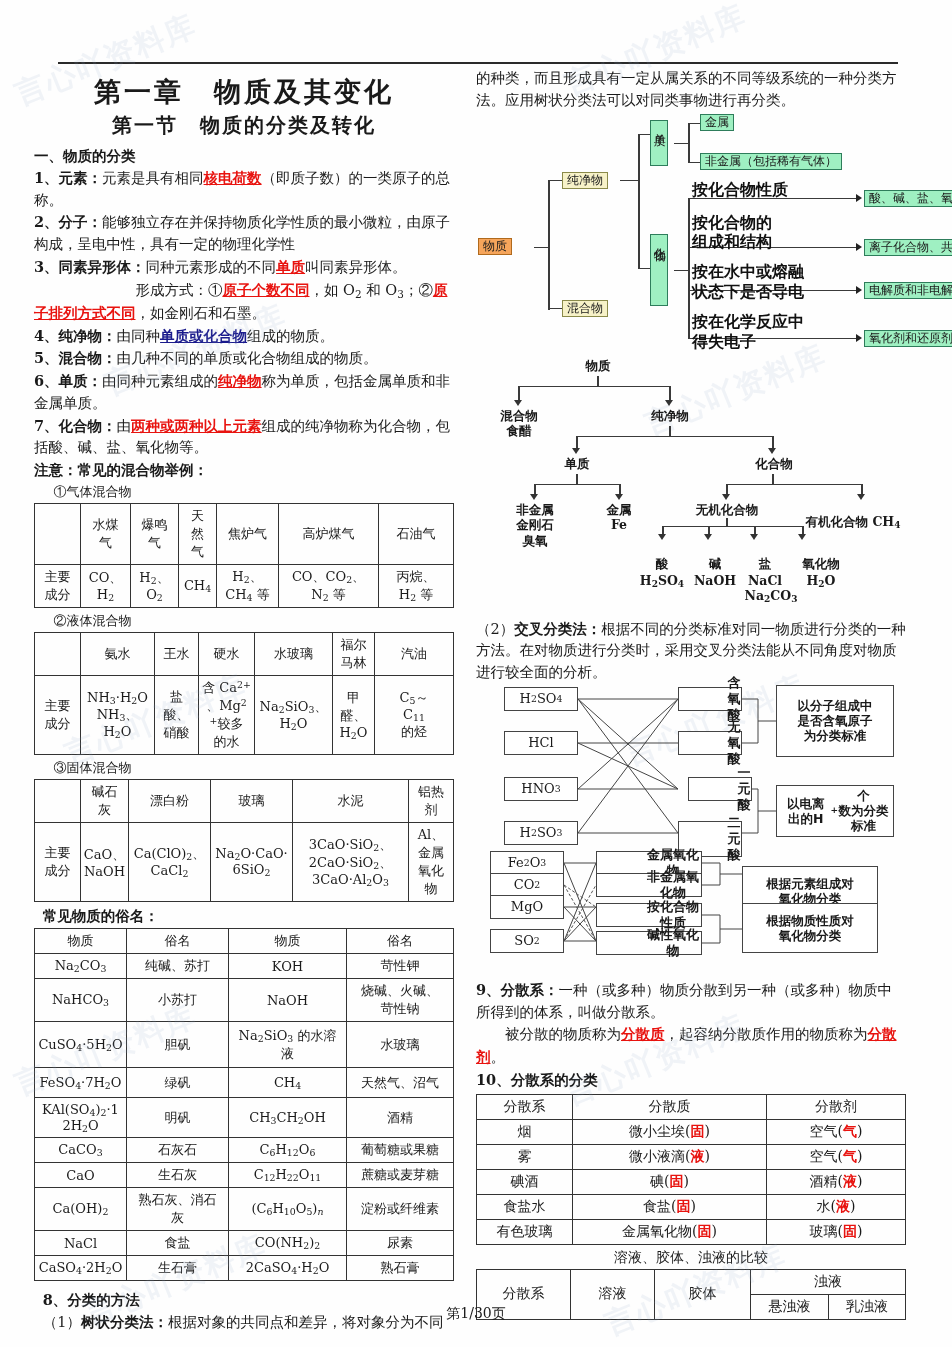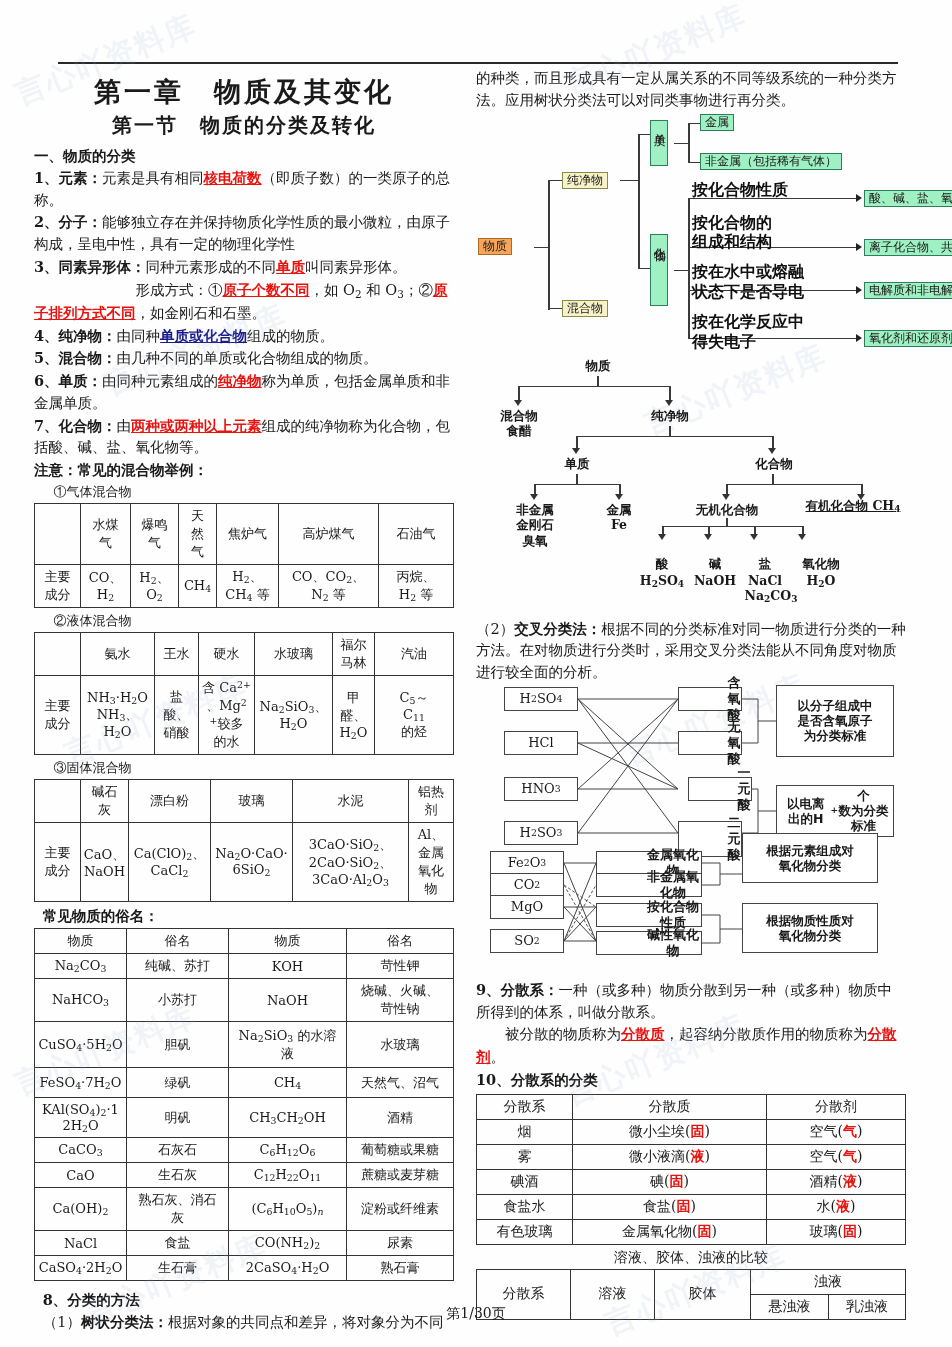--- a/index.html
+++ b/index.html
@@ -368,21 +368,21 @@
         <div class="t2" style="left:114px; top:144px; width:58px;">金属
 Fe</div>
 
         <div class="ln" style="left:296px; top:116px; width:1.5px; height:10px;"></div>
         <div class="ln" style="left:250px; top:126px; width:136px; height:1.5px;"></div>
         <div class="ln" style="left:250px; top:126px; width:1.5px; height:12px;"></div>
         <div class="adown" style="left:246px; top:136px;"></div>
         <div class="ln" style="left:385px; top:126px; width:1.5px; height:12px;"></div>
         <div class="adown" style="left:381px; top:136px;"></div>
         <div class="t2" style="left:206px; top:144px; width:90px;">无机化合物</div>
-        <div class="t2" style="left:318px; top:140px; width:118px;text-decoration:underline;">有机化合物 CH<sub>4</sub></div>
+        <div class="t2" style="left:318px; top:156px; width:118px;">有机化合物 CH<sub>4</sub></div>
 
         <div class="ln" style="left:250px; top:160px; width:1.5px; height:8px;"></div>
         <div class="ln" style="left:186px; top:168px; width:142px; height:1.5px;"></div>
         <div class="ln" style="left:186px; top:168px; width:1.5px; height:10px;"></div>
         <div class="adown" style="left:182px; top:176px;"></div>
         <div class="ln" style="left:232px; top:168px; width:1.5px; height:10px;"></div>
         <div class="adown" style="left:228px; top:176px;"></div>
         <div class="ln" style="left:278px; top:168px; width:1.5px; height:10px;"></div>
         <div class="adown" style="left:274px; top:176px;"></div>
         <div class="ln" style="left:326px; top:168px; width:1.5px; height:10px;"></div>
@@ -462,21 +462,21 @@
         <div class="cbox" style="left:10px; top:166px; width:74px; height:24px;">Fe<sub>2</sub>O<sub>3</sub></div>
         <div class="cbox" style="left:10px; top:188px; width:74px; height:24px;">CO<sub>2</sub></div>
         <div class="cbox" style="left:10px; top:210px; width:74px; height:24px;">MgO</div>
         <div class="cbox" style="left:10px; top:244px; width:74px; height:24px;">SO<sub>2</sub></div>
 
         <div class="cbox mid" style="left:116px; top:166px; width:106px; height:24px;">金属氧化物</div>
         <div class="cbox mid" style="left:116px; top:188px; width:106px; height:24px;">非金属氧化物</div>
         <div class="cbox mid" style="left:116px; top:218px; width:106px; height:24px;">按化合物性质</div>
         <div class="cbox mid" style="left:116px; top:246px; width:106px; height:24px;">碱性氧化物</div>
 
-        <div class="cbox note" style="left:262px; top:148px; width:136px; height:50px;">根据元素组成对
+        <div class="cbox note" style="left:262px; top:181px; width:136px; height:50px;">根据元素组成对
 氧化物分类</div>
         <div class="cbox note" style="left:262px; top:218px; width:136px; height:50px;">根据物质性质对
 氧化物分类</div>
       </div>
 
       <p class="para" style="margin-top:4px;"><span class="b">9、</span><span class="b">分散系：</span><span>一种（或多种）物质分散到另一种（或多种）物质中所得到的体系，叫做分散系。</span></p>
       <p class="para ind"><span>被分散的物质称为</span><span class="redu">分散质</span><span>，起容纳分散质作用的物质称为</span><span class="redu">分散剂</span><span>。</span></p>
 
       <p class="para"><span class="b">10、</span><span class="b">分散系的分类</span></p>
 

